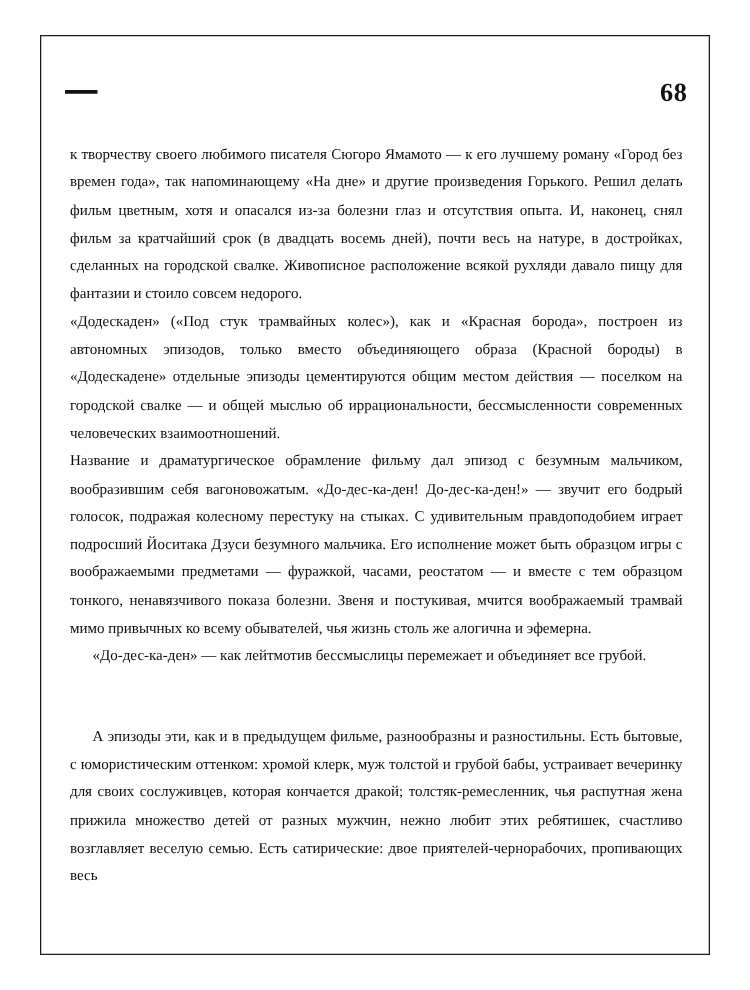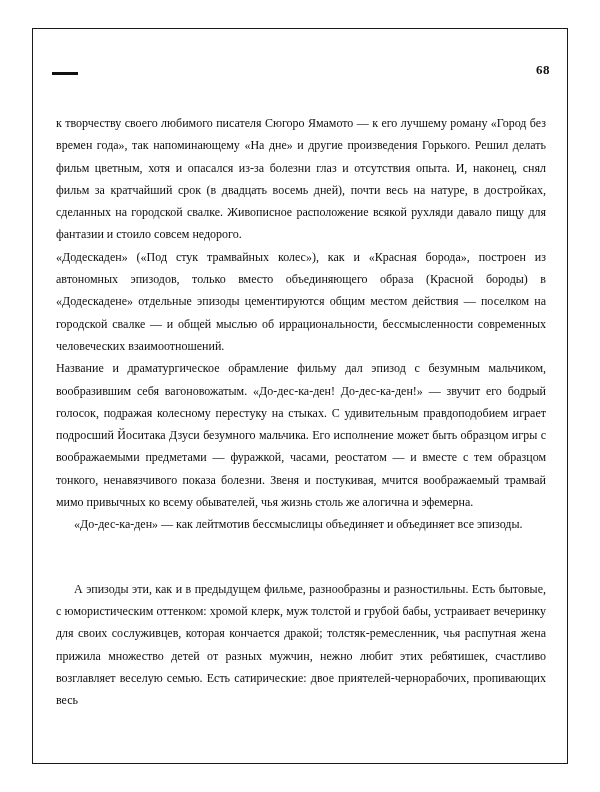--- a/index.html
+++ b/index.html
@@ -38,21 +38,21 @@
     width: 26px;
     height: 3px;
     background: #111111;
   }
   .page-number {
     position: absolute;
     right: 0;
     top: 0;
     font-family: "Liberation Serif", serif;
     font-weight: bold;
-    font-size: 13px;
+    font-size: 21px;
     color: #111111;
     letter-spacing: 0.5px;
   }
   .body-text {
     position: absolute;
     left: 56px;
     top: 112px;
     width: 490px;
     font-family: "Liberation Serif", serif;
     font-size: 12px;
@@ -82,16 +82,16 @@
 
   <div class="header-row">
     <div class="header-rule"></div>
     <div class="page-number">68</div>
   </div>
 
   <div class="body-text">
     <p>к творчеству своего любимого писателя Сюгоро Ямамото — к его лучшему роману «Город без времен года», так напоминающему «На дне» и другие произведения Горького. Решил делать фильм цветным, хотя и опасался из-за болезни глаз и отсутствия опыта. И, наконец, снял фильм за кратчайший срок (в двадцать восемь дней), почти весь на натуре, в достройках, сделанных на городской свалке. Живописное расположение всякой рухляди давало пищу для фантазии и стоило совсем недорого.</p>
     <p>«Додескаден» («Под стук трамвайных колес»), как и «Красная борода», построен из автономных эпизодов, только вместо объединяющего образа (Красной бороды) в «Додескадене» отдельные эпизоды цементируются общим местом действия — поселком на городской свалке — и общей мыслью об иррациональности, бессмысленности современных человеческих взаимоотношений.</p>
     <p>Название и драматургическое обрамление фильму дал эпизод с безумным мальчиком, вообразившим себя вагоновожатым. «До-дес-ка-ден! До-дес-ка-ден!» — звучит его бодрый голосок, подражая колесному перестуку на стыках. С удивительным правдоподобием играет подросший Йоситака Дзуси безумного мальчика. Его исполнение может быть образцом игры с воображаемыми предметами — фуражкой, часами, реостатом — и вместе с тем образцом тонкого, ненавязчивого показа болезни. Звеня и постукивая, мчится воображаемый трамвай мимо привычных ко всему обывателей, чья жизнь столь же алогична и эфемерна.</p>
-    <p class="indent">«До-дес-ка-ден» — как лейтмотив бессмыслицы объединяет и объединяет все эпизоды.</p>
+    <p class="indent">«До-дес-ка-ден» — как лейтмотив бессмыслицы перемежает и объединяет все грубой.</p>
     <p class="indent last">А эпизоды эти, как и в предыдущем фильме, разнообразны и разностильны. Есть бытовые, с юмористическим оттенком: хромой клерк, муж толстой и грубой бабы, устраивает вечеринку для своих сослуживцев, которая кончается дракой; толстяк-ремесленник, чья распутная жена прижила множество детей от разных мужчин, нежно любит этих ребятишек, счастливо возглавляет веселую семью. Есть сатирические: двое приятелей-чернорабочих, пропивающих весь</p>
   </div>
 </div>
 
 </body></html>

